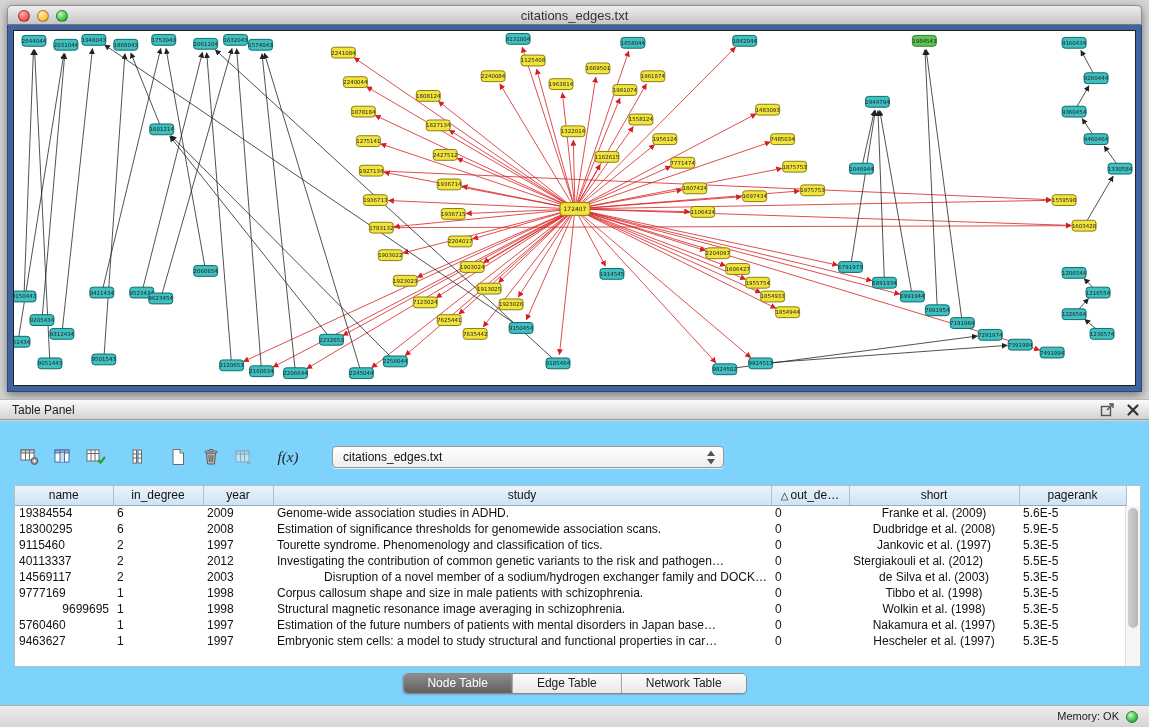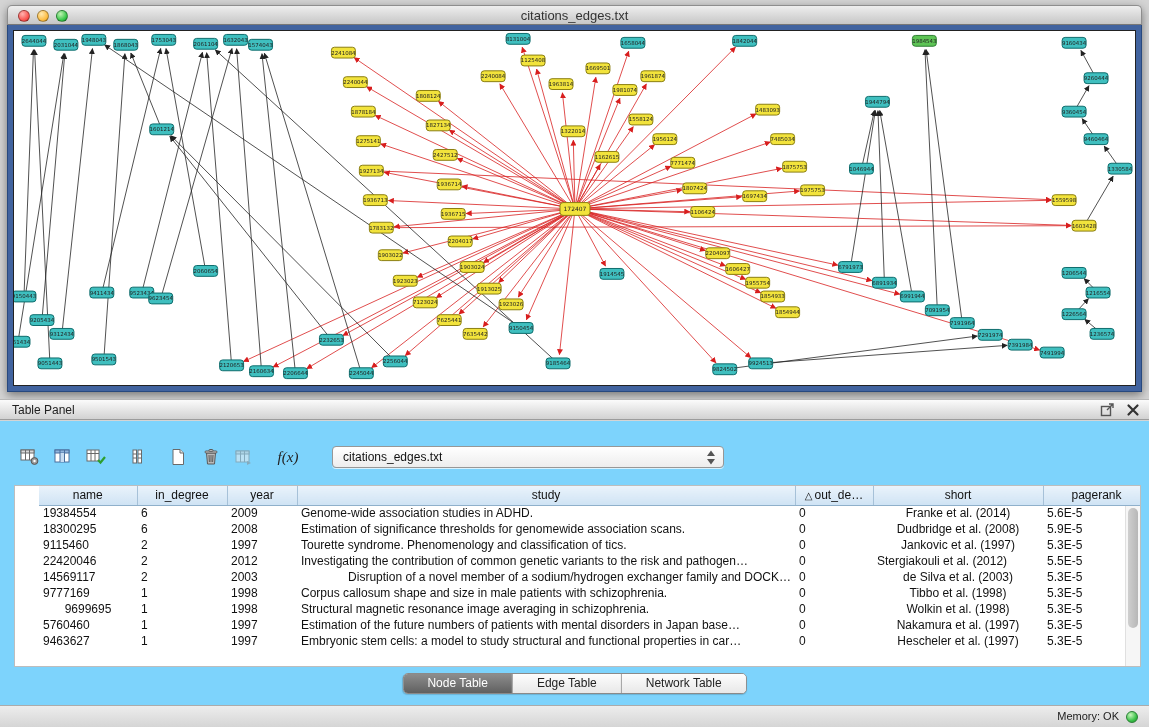--- a/index.html
+++ b/index.html
@@ -35,21 +35,21 @@
   .tb-btn { width:28px; height:26px; display:flex; align-items:center; justify-content:center; margin-right:5px; }
   .tb-btn.fx { font-family:"Liberation Serif", serif; font-style:italic; font-size:15px; color:#222; width:34px; }
   .tb-sep { width:8px; }
   .combo { margin-left:22px; width:392px; height:22px; border:1px solid #979797; border-radius:4px;
            background:linear-gradient(#ffffff,#ededed); position:relative; font-size:12px; color:#111;
            line-height:20px; padding:0 26px 0 10px; box-shadow:0 1px 0 rgba(255,255,255,.7); }
   .combo .stepper { position:absolute; right:7px; top:3px; width:10px; height:15px; }
 
   
   .table-wrap { position:absolute; top:64px; left:14px; width:1127px; height:182px; background:#fff;
-                border:1px solid #bdbdbd; overflow:hidden;padding-left:24px; }
+                border:1px solid #bdbdbd; overflow:hidden; }
   table.grid { border-collapse:collapse; table-layout:fixed; width:1111px; }
   table.grid th { background:linear-gradient(#eaf3fb,#cfe3f4); border-right:1px solid #a6c1d8; border-bottom:1px solid #8fb0cb;
                   font-size:12px; font-weight:normal; color:#111; height:19px; text-align:center; overflow:hidden; white-space:nowrap; }
   table.grid td { font-size:12px; color:#111; height:16px; padding:0 4px; overflow:hidden; white-space:nowrap;
                   border:none; }
   .sort-glyph { font-size:10px; margin-right:2px; }
   .vscroll { position:absolute; right:0; top:20px; bottom:0; width:15px; background:#f6f6f6; border-left:1px solid #e0e0e0; }
   .vscroll .thumb { position:absolute; left:2px; right:2px; top:2px; height:120px; border-radius:5px;
                     background:linear-gradient(90deg,#cfcfcf,#b7b7b7); }
 
@@ -709,21 +709,21 @@
             <th>pagerank</th>
           </tr>
         </thead>
       <tbody id="grid-body">
           <tr>
             <td style="text-align: left;">19384554</td>
             <td style="text-align: left;">6</td>
             <td style="text-align: left;">2009</td>
             <td style="text-align: left;">Genome-wide association studies in ADHD.</td>
             <td style="text-align: left;">0</td>
-            <td style="text-align: center;">Franke et al. (2014)</td>
+            <td style="text-align: center;">Franke et al. (2009)</td>
             <td style="text-align: left;">5.6E-5</td>
           </tr>
           <tr>
             <td style="text-align: left;">18300295</td>
             <td style="text-align: left;">6</td>
             <td style="text-align: left;">2008</td>
             <td style="text-align: left;">Estimation of significance thresholds for genomewide association scans.</td>
             <td style="text-align: left;">0</td>
             <td style="text-align: center;">Dudbridge et al. (2008)</td>
             <td style="text-align: left;">5.9E-5</td>
@@ -731,21 +731,21 @@
           <tr>
             <td style="text-align: left;">9115460</td>
             <td style="text-align: left;">2</td>
             <td style="text-align: left;">1997</td>
             <td style="text-align: left;">Tourette syndrome. Phenomenology and classification of tics.</td>
             <td style="text-align: left;">0</td>
             <td style="text-align: center;">Jankovic et al. (1997)</td>
             <td style="text-align: left;">5.3E-5</td>
           </tr>
           <tr>
-            <td style="text-align: left;">22420046</td>
+            <td style="text-align: left;">40113337</td>
             <td style="text-align: left;">2</td>
             <td style="text-align: left;">2012</td>
             <td style="text-align: left;">Investigating the contribution of common genetic variants to the risk and pathogen…</td>
             <td style="text-align: left;">0</td>
             <td style="text-align: left;">Stergiakouli et al. (2012)</td>
             <td style="text-align: left;">5.5E-5</td>
           </tr>
           <tr>
             <td style="text-align: left;">14569117</td>
             <td style="text-align: left;">2</td>
@@ -758,21 +758,21 @@
           <tr>
             <td style="text-align: left;">9777169</td>
             <td style="text-align: left;">1</td>
             <td style="text-align: left;">1998</td>
             <td style="text-align: left;">Corpus callosum shape and size in male patients with schizophrenia.</td>
             <td style="text-align: left;">0</td>
             <td style="text-align: center;">Tibbo et al. (1998)</td>
             <td style="text-align: left;">5.3E-5</td>
           </tr>
           <tr>
-            <td style="text-align: center;">9699695</td>
+            <td style="text-align: right;">9699695</td>
             <td style="text-align: left;">1</td>
             <td style="text-align: left;">1998</td>
             <td style="text-align: left;">Structural magnetic resonance image averaging in schizophrenia.</td>
             <td style="text-align: left;">0</td>
             <td style="text-align: center;">Wolkin et al. (1998)</td>
             <td style="text-align: left;">5.3E-5</td>
           </tr>
           <tr>
             <td style="text-align: left;">5760460</td>
             <td style="text-align: left;">1</td>

